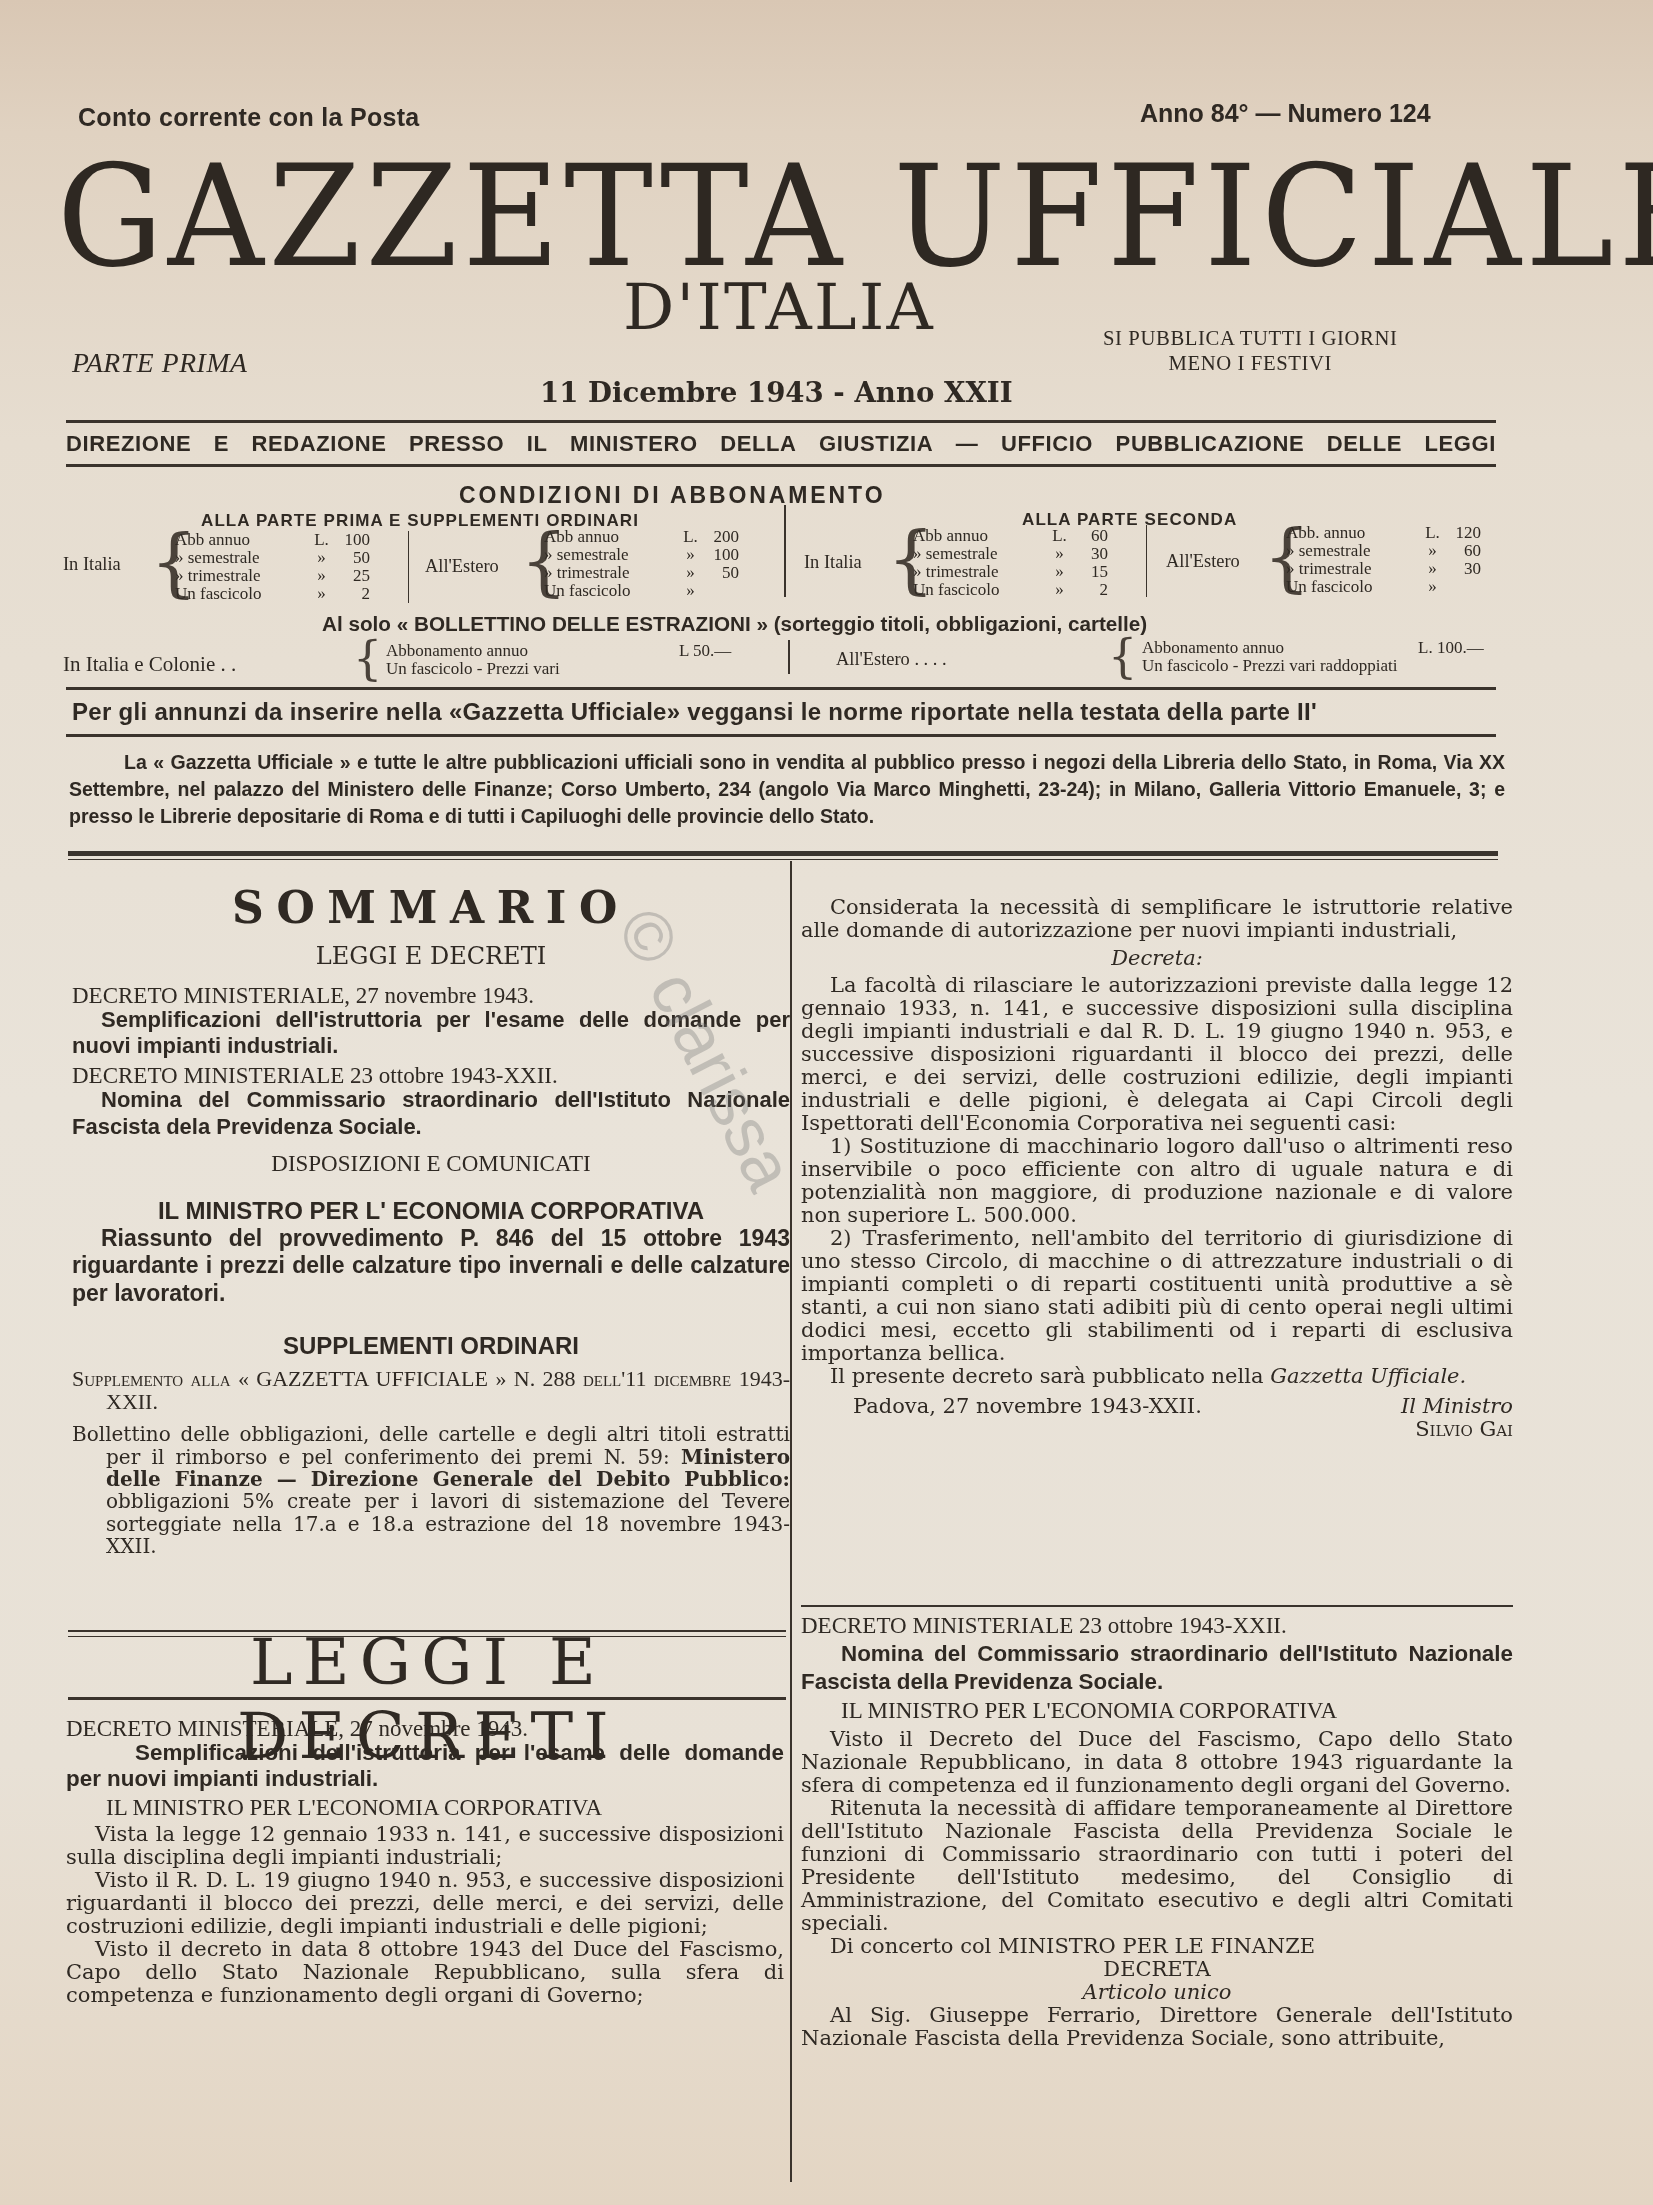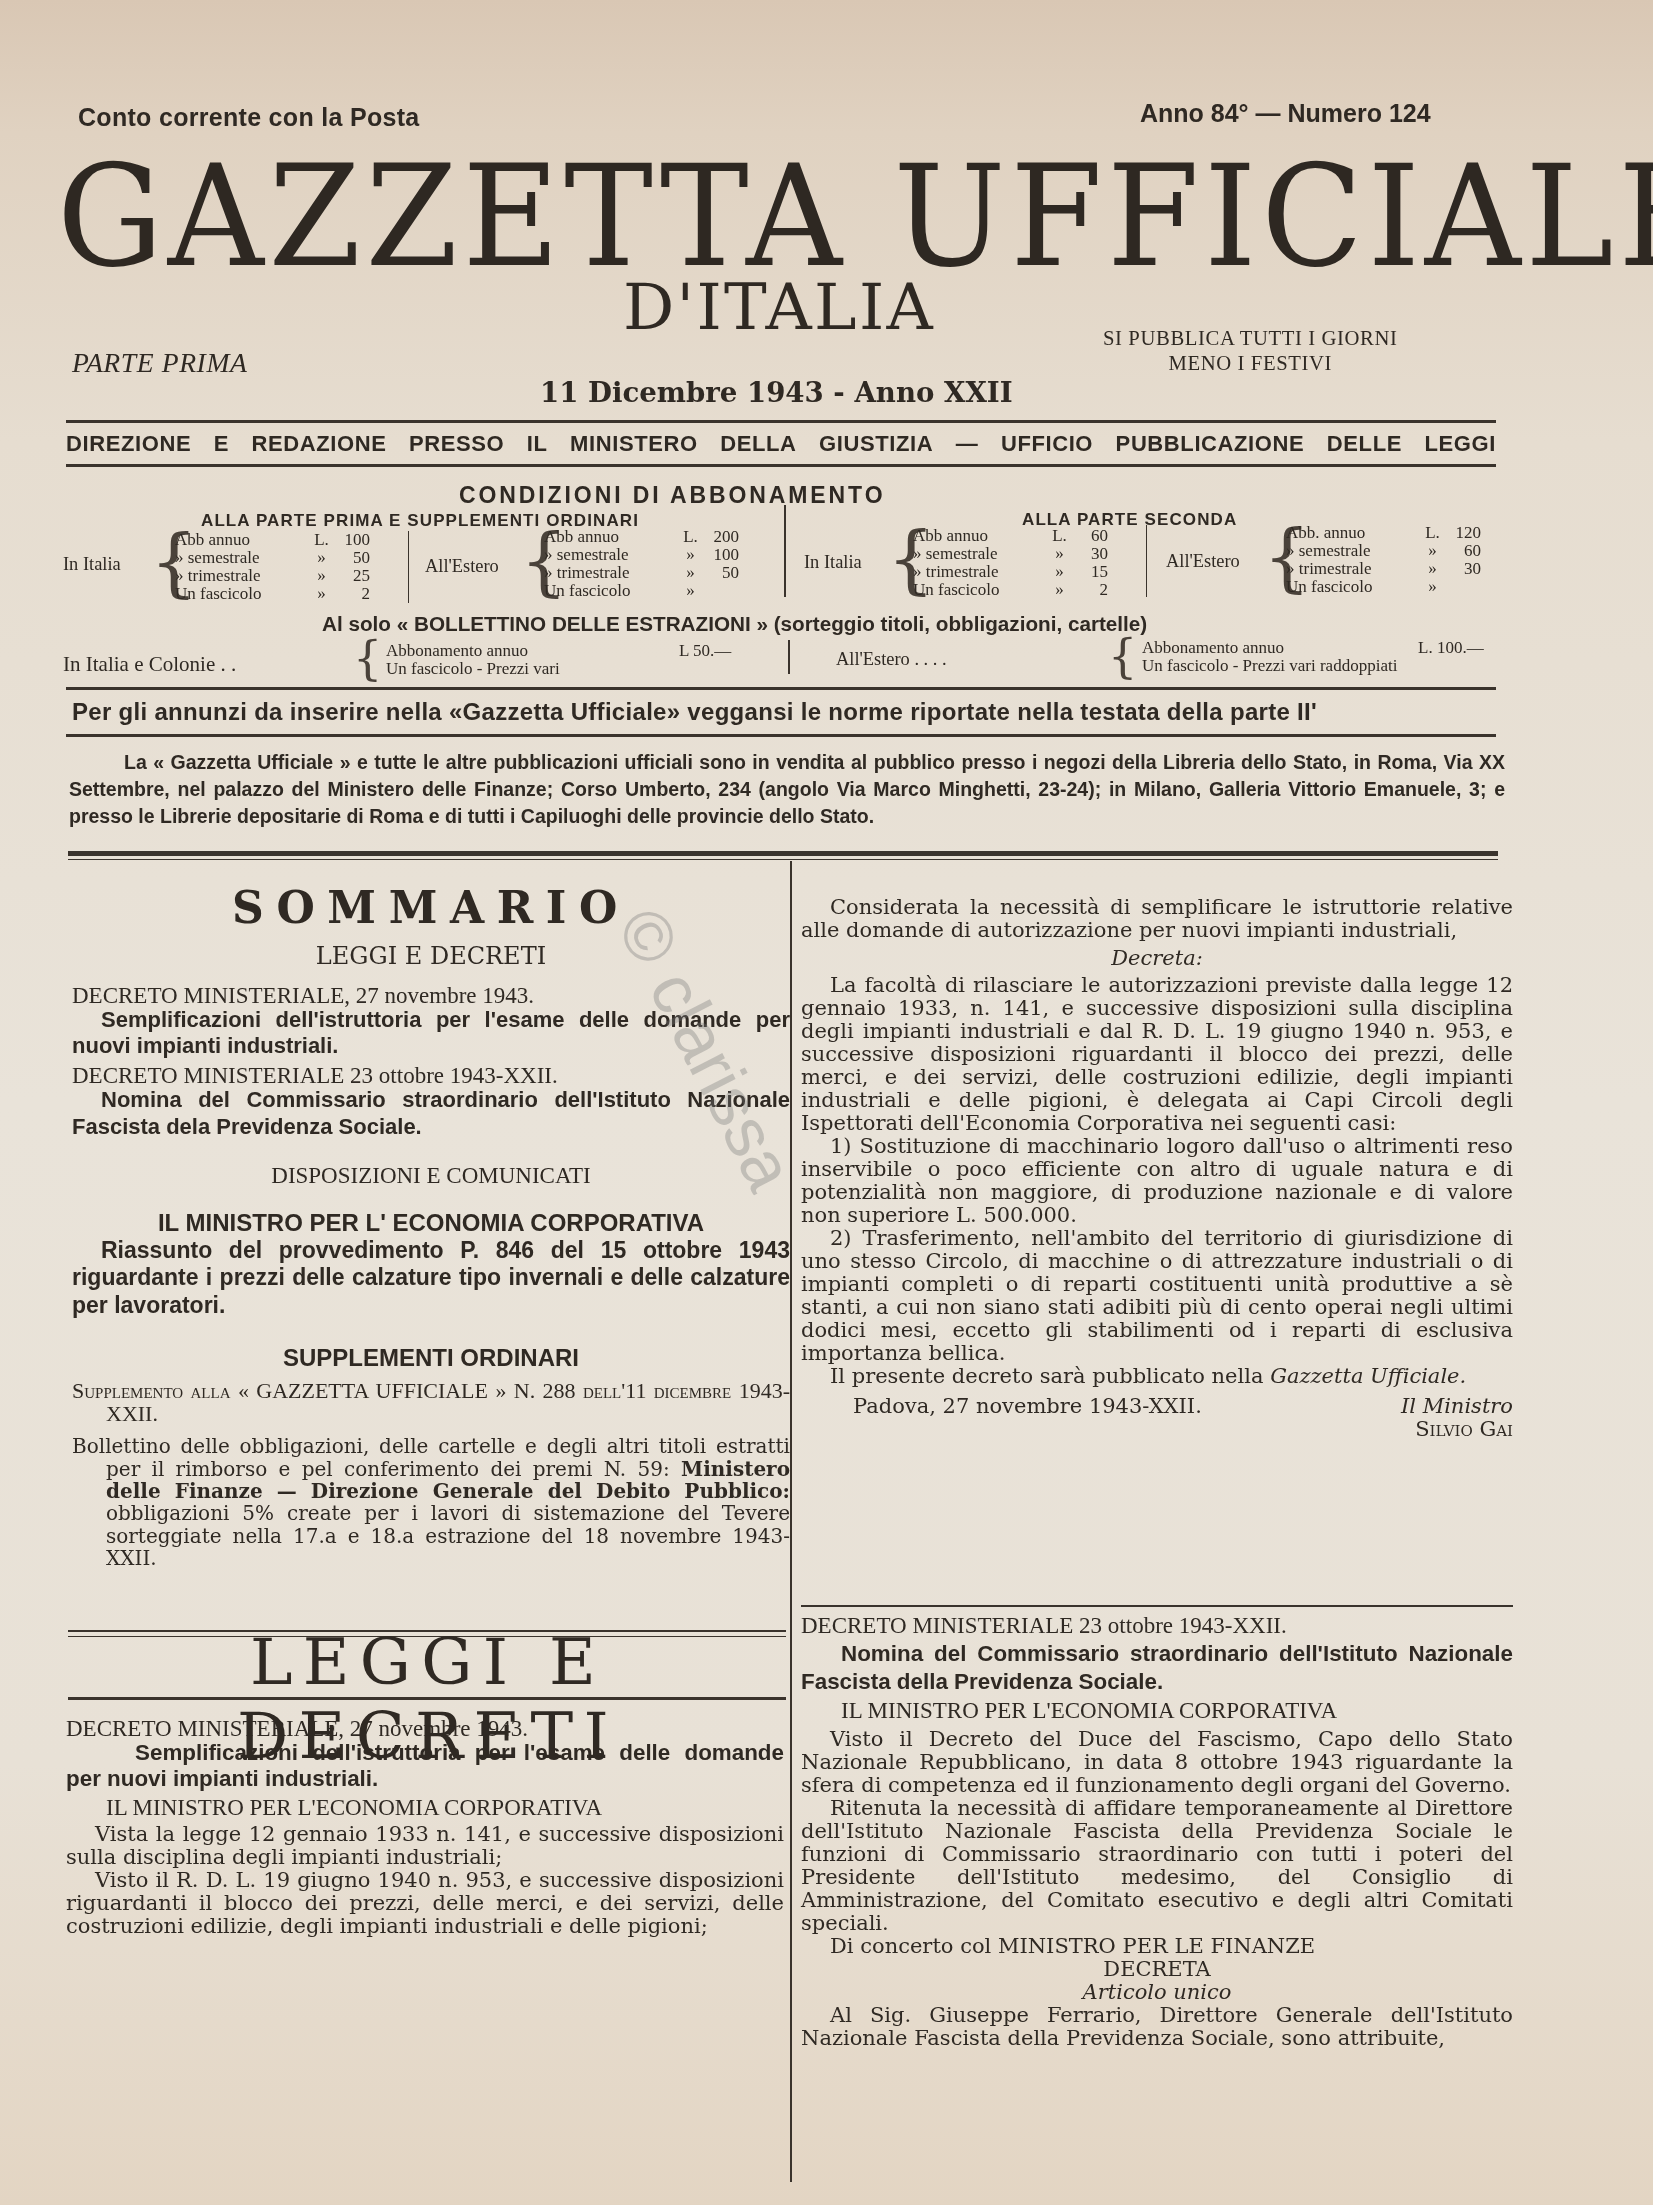--- a/index.html
+++ b/index.html
@@ -254,21 +254,21 @@
   <div style="position:relative; height:43px;">
     <div id="sommario" class="abs">SOMMARIO</div>
   </div>
   <p class="center serif" style="font-size:24px; margin-top:5.7px; margin-bottom:16px;">LEGGI E DECRETI</p>
 
   <p class="lserif" style="font-size:23px;">DECRETO MINISTERIALE, 27 novembre 1943.</p>
   <p class="b ind" style="font-size:22px; line-height:26.4px; margin-bottom:4.6px;">Semplificazioni dell'istruttoria per l'esame delle domande per nuovi impianti industriali.</p>
   <p class="lserif" style="font-size:23px;">DECRETO MINISTERIALE 23 ottobre 1943-XXII.</p>
   <p class="b ind" style="font-size:22px; line-height:26.4px;">Nomina del Commissario straordinario dell'Istituto Nazionale Fascista dela Previdenza Sociale.</p>
 
-  <p class="center lserif" style="font-size:23px; margin-top:24px; margin-bottom:10.3px;">DISPOSIZIONI E COMUNICATI</p>
+  <p class="center lserif" style="font-size:23px; margin-top:12px; margin-bottom:10.3px;">DISPOSIZIONI E COMUNICATI</p>
   <p class="center b" style="font-size:24px; line-height:27.6px;margin-top:22px;">IL MINISTRO PER L' ECONOMIA CORPORATIVA</p>
   <p class="b ind" style="font-size:23px; line-height:27.6px;">Riassunto del provvedimento P. 846 del 15 ottobre 1943 riguardante i prezzi delle calzature tipo invernali e delle calzature per lavoratori.</p>
 
   <p class="center b" style="font-size:24px; margin-top:26.4px; margin-bottom:10.3px;">SUPPLEMENTI ORDINARI</p>
   <p class="lserif sc" style="font-size:22px; padding-left:34px; text-indent:-34px; margin-bottom:10.3px;">Supplemento alla « GAZZETTA UFFICIALE » N. 288 dell'11 dicembre 1943-XXII.</p>
   <p class="serif" style="font-size:20px; line-height:22.4px; padding-left:34px; text-indent:-34px;">
     <span>Bollettino delle obbligazioni, delle cartelle e degli altri titoli estratti per il rimborso e pel conferimento dei premi N. 59:</span>
     <span style="font-weight:bold;">Ministero delle Finanze — Direzione Generale del Debito Pubblico:</span>
     <span>obbligazioni 5% create per i lavori di sistemazione del Tevere sorteggiate nella 17.a e 18.a estrazione del 18 novembre 1943-XXII.</span>
   </p>
@@ -278,20 +278,21 @@
 <div class="rule" style="left:68px; top:1636px; width:718px; height:1.1px;"></div>
 <div id="leggi-big" class="abs">LEGGI E DECRETI</div>
 <div class="rule" style="left:68px; top:1697px; width:718px; height:3.4px;"></div>
 
 <div class="col" style="left:66px; top:1717px; width:718px;">
   <p class="lserif" style="font-size:23px;">DECRETO MINISTERIALE, 27 novembre 1943.</p>
   <p class="b" style="font-size:22.4px; line-height:26.4px; text-indent:69px;">Semplificazioni dell'istruttoria per l'esame delle domande per nuovi impianti industriali.</p>
   <p class="lserif" style="font-size:23px; padding-left:40px; margin-top:3.4px;">IL MINISTRO PER L'ECONOMIA CORPORATIVA</p>
   <p class="serif ind" style="margin-top:3.4px;">Vista la legge 12 gennaio 1933 n. 141, e successive disposizioni sulla disciplina degli impianti industriali;</p>
   <p class="serif ind">Visto il R. D. L. 19 giugno 1940 n. 953, e successive disposizioni riguardanti il blocco dei prezzi, delle merci, e dei servizi, delle costruzioni edilizie, degli impianti industriali e delle pigioni;</p>
+  <p class="serif ind">Visto il decreto in data 8 ottobre 1943 del Duce del Fascismo, Capo dello Stato Nazionale Repubblicano, sulla sfera di competenza e funzionamento degli organi di Governo;</p>
 </div>
 
 <div class="col serif" style="left:801px; top:896px; width:712px;">
   <p class="ind">Considerata la necessità di semplificare le istruttorie relative alle domande di autorizzazione per nuovi impianti industriali,</p>
   <p class="center" style="font-style:italic; margin:4.6px 0;">Decreta:</p>
   <p class="ind">La facoltà di rilasciare le autorizzazioni previste dalla legge 12 gennaio 1933, n. 141, e successive disposizioni sulla disciplina degli impianti industriali e dal R. D. L. 19 giugno 1940 n. 953, e successive disposizioni riguardanti il blocco dei prezzi, delle merci, e dei servizi, delle costruzioni edilizie, degli impianti industriali e delle pigioni, è delegata ai Capi Circoli degli Ispettorati dell'Economia Corporativa nei seguenti casi:</p>
   <p class="ind">1) Sostituzione di macchinario logoro dall'uso o altrimenti reso inservibile o poco efficiente con altro di uguale natura e di potenzialità non maggiore, di produzione nazionale e di valore non superiore L. 500.000.</p>
   <p class="ind">2) Trasferimento, nell'ambito del territorio di giurisdizione di uno stesso Circolo, di macchine o di attrezzature industriali o di impianti completi o di reparti costituenti unità produttive a sè stanti, a cui non siano stati adibiti più di cento operai negli ultimi dodici mesi, eccetto gli stabilimenti od i reparti di esclusiva importanza bellica.</p>
   <p class="ind">
     <span>Il presente decreto sarà pubblicato nella</span>

